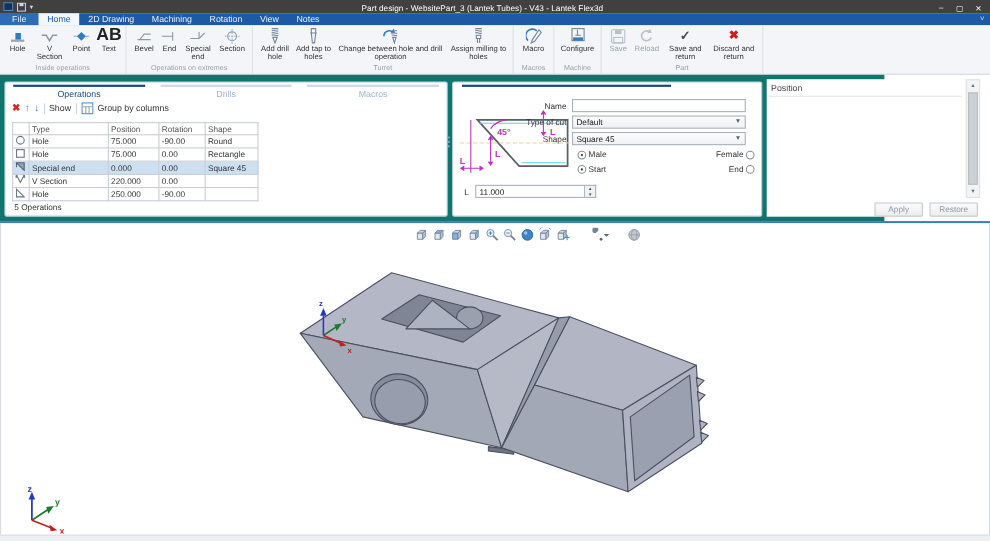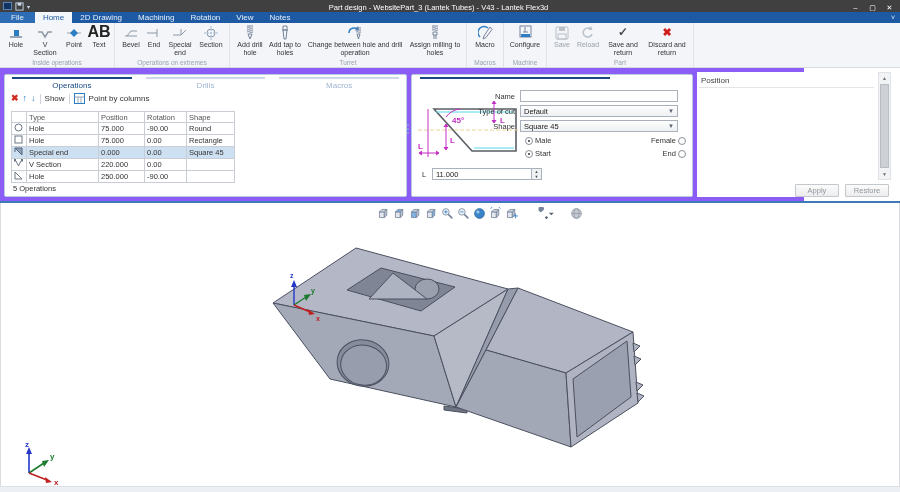--- a/index.html
+++ b/index.html
@@ -26,21 +26,21 @@
   .rgroup{display:flex;flex-direction:column;border-right:1px solid #dde2e9;padding:1px 3px 0}
   .rrow{display:flex;flex:1;align-items:flex-start;justify-content:center}
   .rbtn{display:flex;flex-direction:column;align-items:center;font-size:7px;color:#333;padding:0 2px;line-height:1.15;text-align:center}
   .rbtn .ric{height:17px;display:flex;align-items:center;justify-content:center}
   .rbtn.dis{color:#9aa2ab}
   .glabel{font-size:6.5px;color:#98a1ac;text-align:center;height:9px;line-height:9px}
   .ab{font-weight:bold;font-size:16px;color:#222}
   .chk{font-size:12px;color:#4a4a4a;font-weight:bold}
   .xred{font-size:11px;color:#cf1d1d;font-weight:bold}
   
-  .strip{left:0;top:68px;width:804px;height:133px;background:#8b5cf6}
+  .strip{left:0;top:68px;width:804px;height:133px;background:#0f766e}
   .panel{position:absolute;background:#fff;border:1px solid #b9cde2;border-radius:2px}
   .ptabs{display:flex;padding-top:2px}
   .ptab{flex:1;text-align:center;font-size:8px;padding-top:2px;margin:0 7px;border-top:2px solid #ccd8e7;color:#9fb4cf}
   .ptab.on{border-top-color:#17497f;color:#17497f}
   .opstools{position:absolute;left:6px;top:18px;display:flex;align-items:center;gap:4px;font-size:8px;color:#333}
   .tsep{width:1px;height:10px;background:#d0d5db}
   .tico{font-size:9px;line-height:9px}
   .red{color:#d22a1e;font-weight:bold}
   .blue{color:#2d7dc4;font-weight:bold}
   table.ops{position:absolute;left:6px;top:36px;border-collapse:collapse;font-size:7.5px;color:#333}
@@ -305,21 +305,21 @@
         <span class="tico red">✖</span>
         <span class="tico blue">↑</span>
         <span class="tico blue">↓</span>
         <span class="tsep"></span>
         <span>Show</span>
         <span class="tsep"></span>
         <svg width="11" height="11" viewBox="0 0 11 11">
             <rect x="0.5" y="0.5" width="10" height="10" fill="#fff" stroke="#2d7dc4"></rect>
             <path d="M1 4h9M4 4v6M7 4v6" stroke="#9aa6b5"></path>
           </svg>
-        <span>Point by columns</span>
+        <span>Group by columns</span>
       </div>
       <table class="ops">
         <tbody>
             <tr>
           <th style="width:15px"></th>
           <th style="width:72px">Type</th>
           <th style="width:46px">Position</th>
           <th style="width:42px">Rotation</th>
           <th style="width:48px">Shape</th>
         </tr>

